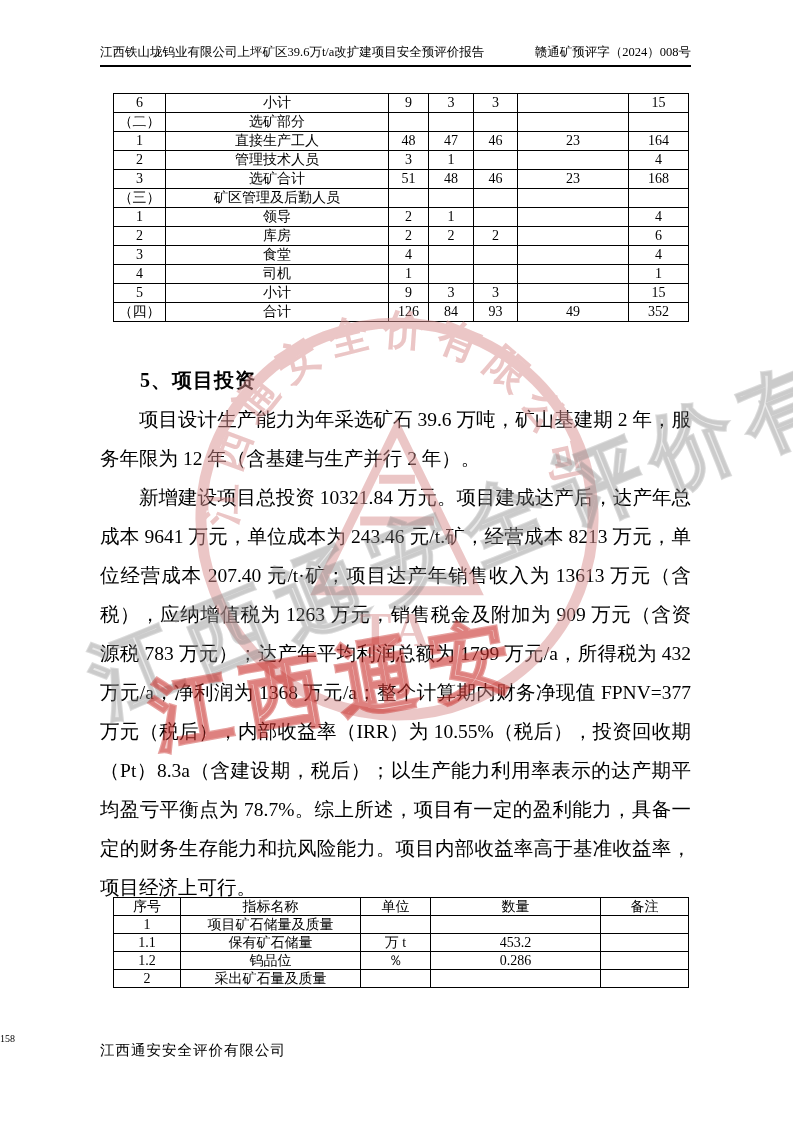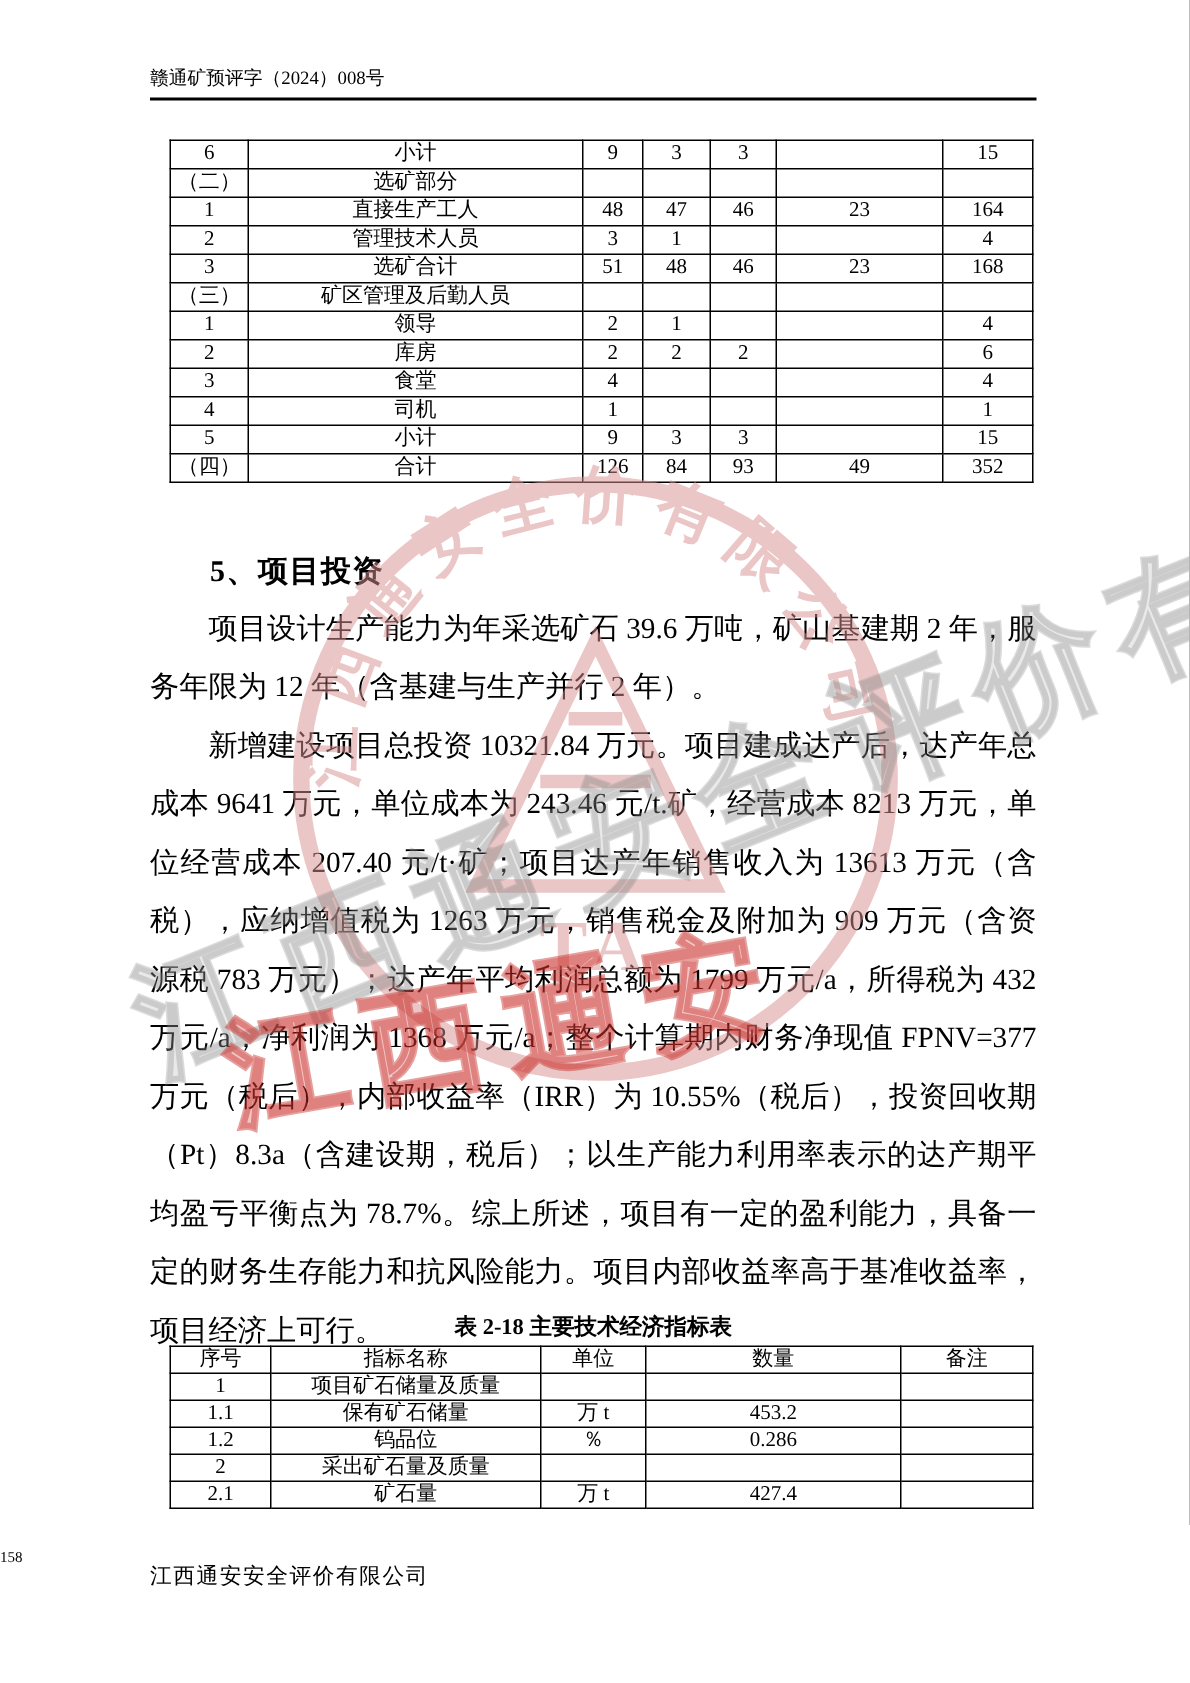--- a/index.html
+++ b/index.html
@@ -37,20 +37,21 @@
              color:rgba(135,135,135,0.18); -webkit-text-stroke:2px rgba(135,135,135,0.30); font-weight:bold; }
   .wm-red  { position:absolute; left:152px; top:665px; font-size:80px; letter-spacing:14px; white-space:nowrap; transform:rotate(-10deg); transform-origin:0 50%;
              color:rgba(205,55,50,0.28); -webkit-text-stroke:2.5px rgba(200,45,40,0.45); font-weight:bold; }
 </style>
 </head>
 <body>
 
 <div class="page">
 
   <div class="header">
+    <span class="h-left">江西铁山垅钨业有限公司上坪矿区39.6万t/a改扩建项目安全预评价报告</span>
     <span class="h-right">赣通矿预评字（2024）008号</span>
   </div>
 
   <table class="staff-table">
     <colgroup>
       <col style="width:52px">
         <col style="width:223px">
         <col style="width:40px">
       <col style="width:45px">
         <col style="width:44px">
@@ -169,21 +170,20 @@
       </tbody>
   </table>
 
   <div class="section-heading">5、项目投资</div>
 
   <div class="body-text">
     <p>项目设计生产能力为年采选矿石 39.6 万吨，矿山基建期 2 年，服务年限为 12 年（含基建与生产并行 2 年）。</p>
     <p>新增建设项目总投资 10321.84 万元。项目建成达产后，达产年总成本 9641 万元，单位成本为 243.46 元/t.矿，经营成本 8213 万元，单位经营成本 207.40 元/t·矿；项目达产年销售收入为 13613 万元（含税），应纳增值税为 1263 万元，销售税金及附加为 909 万元（含资源税 783 万元）；达产年平均利润总额为 1799 万元/a，所得税为 432 万元/a，净利润为 1368 万元/a；整个计算期内财务净现值 FPNV=377 万元（税后），内部收益率（IRR）为 10.55%（税后），投资回收期（Pt）8.3a（含建设期，税后）；以生产能力利用率表示的达产期平均盈亏平衡点为 78.7%。综上所述，项目有一定的盈利能力，具备一定的财务生存能力和抗风险能力。项目内部收益率高于基准收益率，项目经济上可行。</p>
   </div>
 
-  <div class="tbl-caption">表 2-18  主要技术经济指标表</div>
 
   <table class="indicator-table">
     <colgroup>
       <col style="width:67px">
         <col style="width:180px">
         <col style="width:70px">
       <col style="width:170px">
         <col style="width:88px">
     </colgroup>
     <thead>
@@ -215,27 +215,20 @@
           <td>钨品位</td>
           <td>％</td>
           <td>0.286</td>
           <td></td>
         </tr>
         <tr>
           <td>2</td>
           <td>采出矿石量及质量</td>
           <td></td>
           <td></td>
-          <td></td>
-        </tr>
-        <tr>
-          <td>2.1</td>
-          <td>矿石量</td>
-          <td>万 t</td>
-          <td>427.4</td>
           <td></td>
         </tr>
       </tbody>
   </table>
 
   <div class="footer-company">江西通安安全评价有限公司</div>
   <div class="page-number">158</div>
 
   <div class="wm-layer">
     <svg class="stamp" viewBox="0 0 440 440" xmlns="http://www.w3.org/2000/svg">

